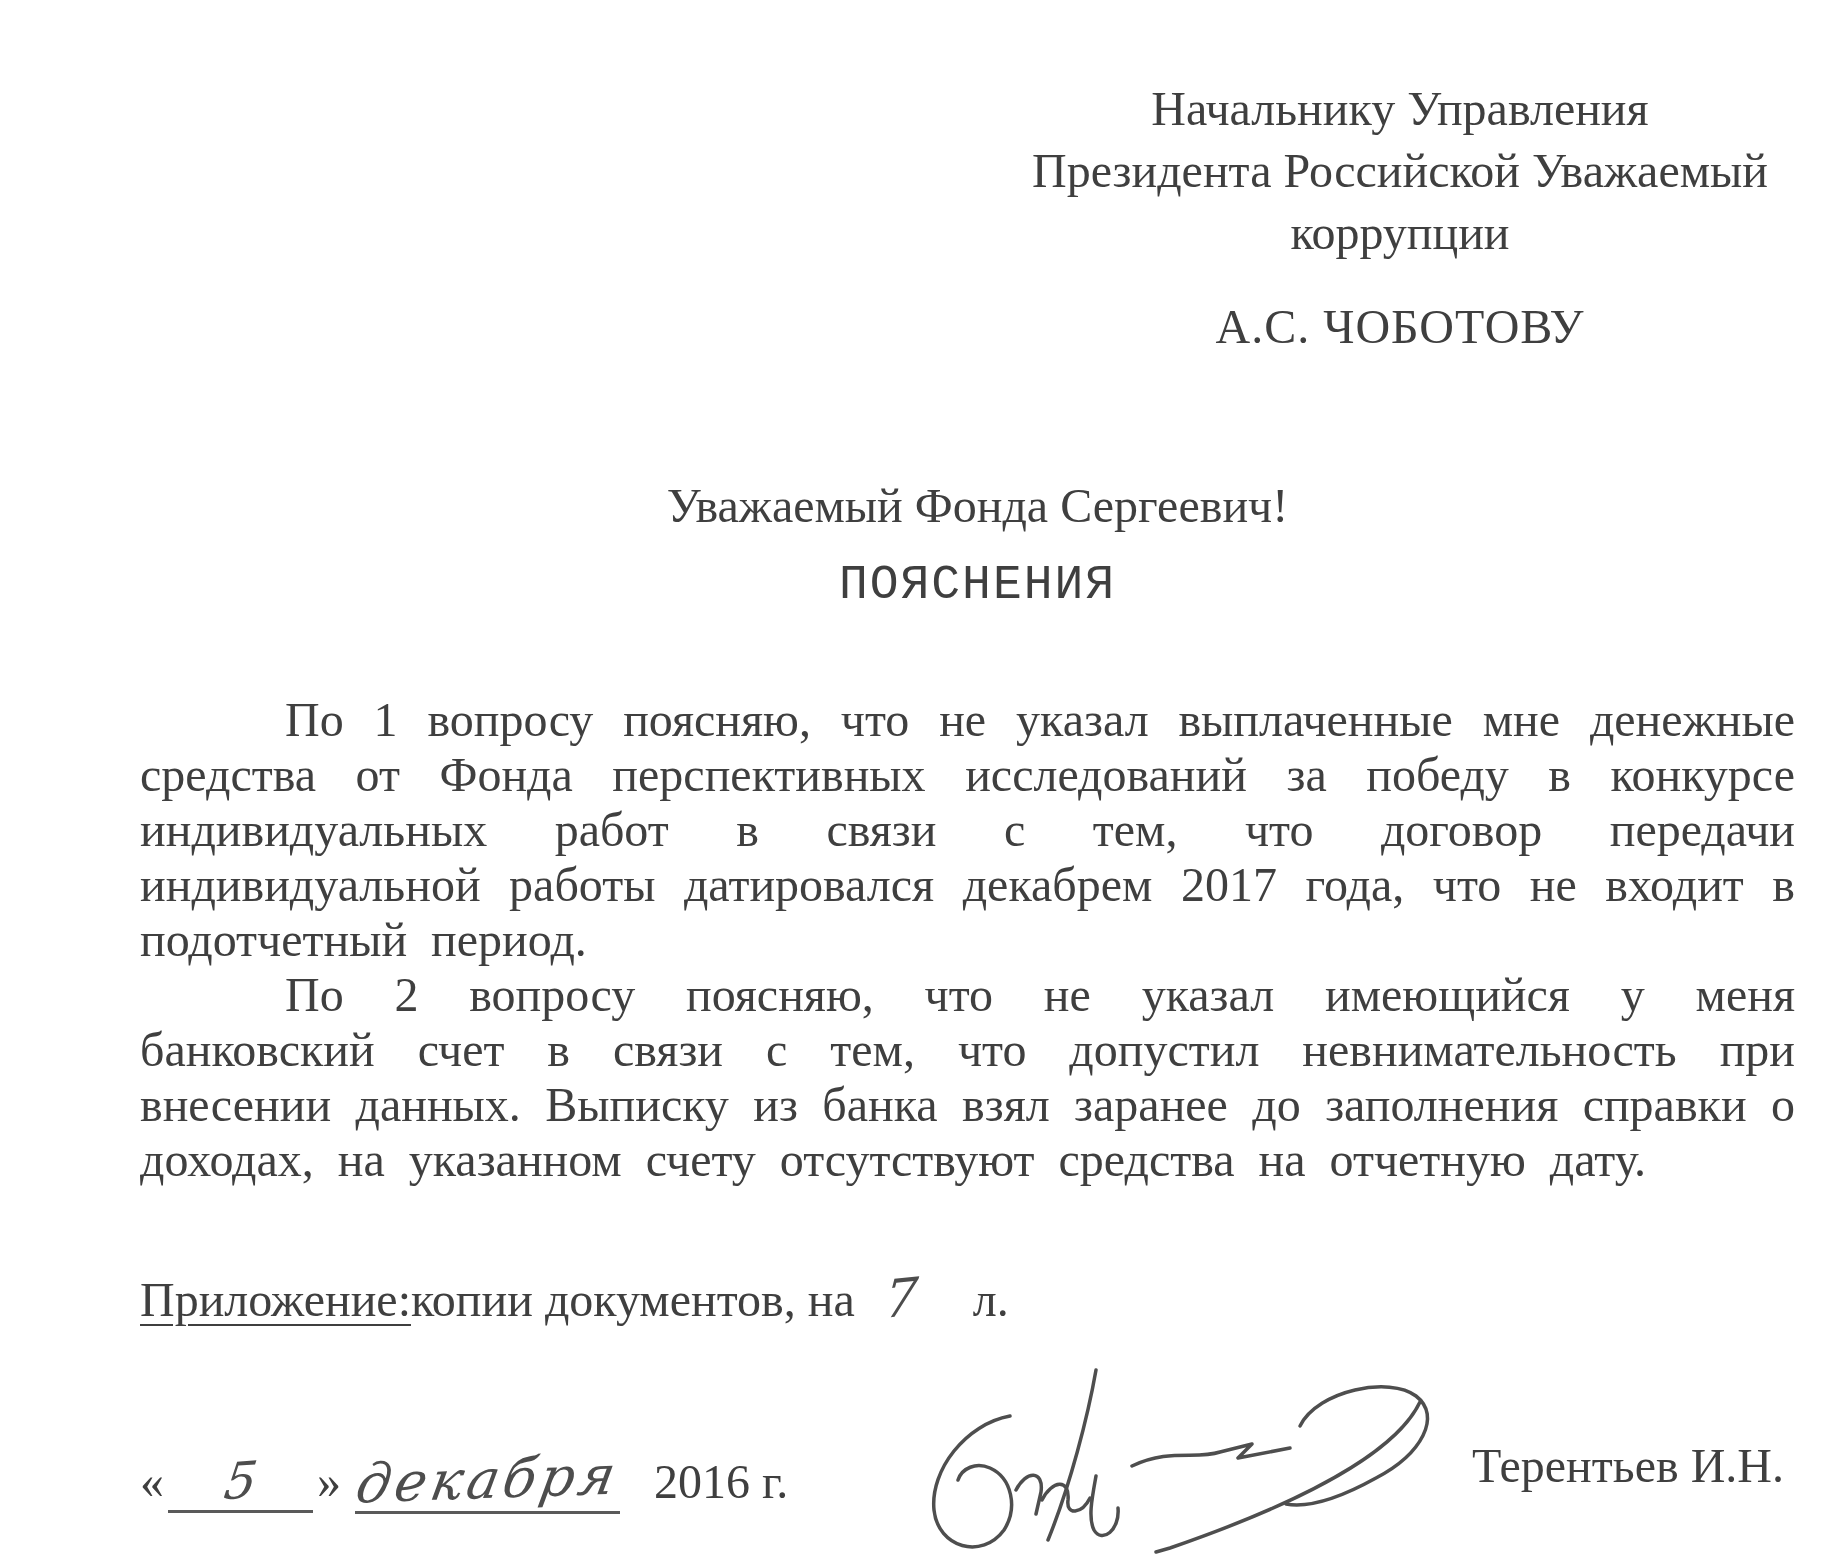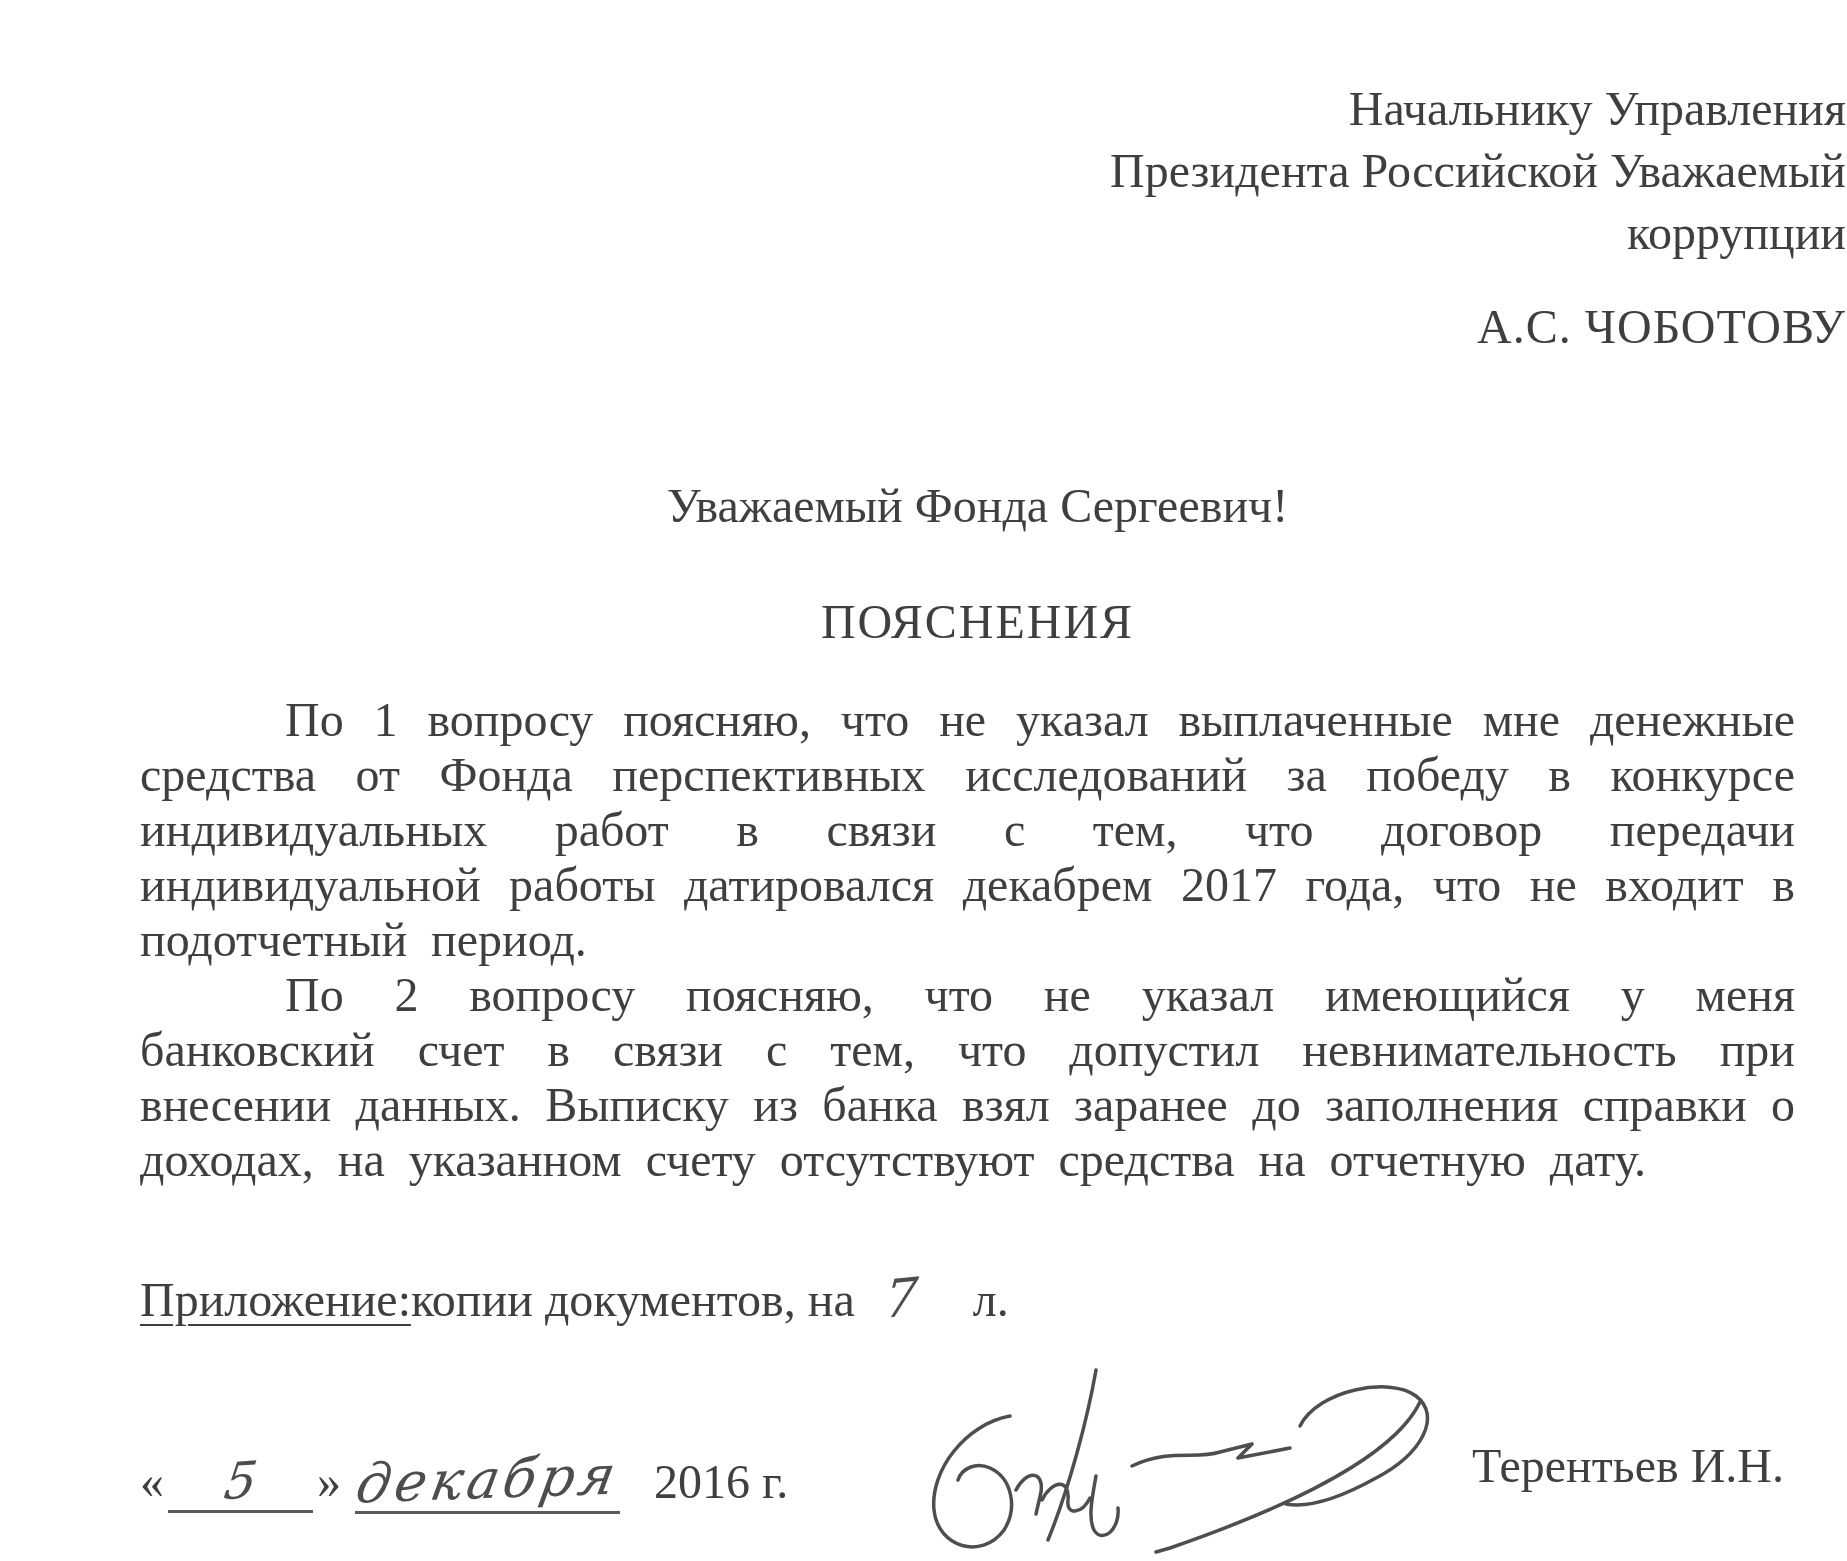--- a/index.html
+++ b/index.html
@@ -13,47 +13,48 @@
     height: 1561px;
     background: #ffffff;
     font-family: "Liberation Serif", serif;
     color: #3f3f3f;
     overflow: hidden;
   }
   
   .recipient {
     position: absolute;
     top: 78px;
-    left: 1086px;
+    left: 1020px;
     width: 760px;
-    text-align: right;
+    text-align: center;
     font-size: 48px;
     line-height: 62px;
   }
   .addressee {
     margin-top: 32px;
     letter-spacing: 1px;
   }
   
   .salutation {
     position: absolute;
     top: 478px;
     left: 150px;
     width: 1655px;
     text-align: center;
     font-size: 48px;
   }
   .doc-title {
     position: absolute;
-    top: 594px;
+    top: 558px;
     left: 150px;
     width: 1655px;
     text-align: center;
     font-size: 48px;
     letter-spacing: 2px;
+    font-family: Liberation Mono, monospace;
   }
   
   .body-text {
     position: absolute;
     top: 692px;
     left: 140px;
     width: 1655px;
     font-size: 48px;
     line-height: 55px;
     text-align: justify;

